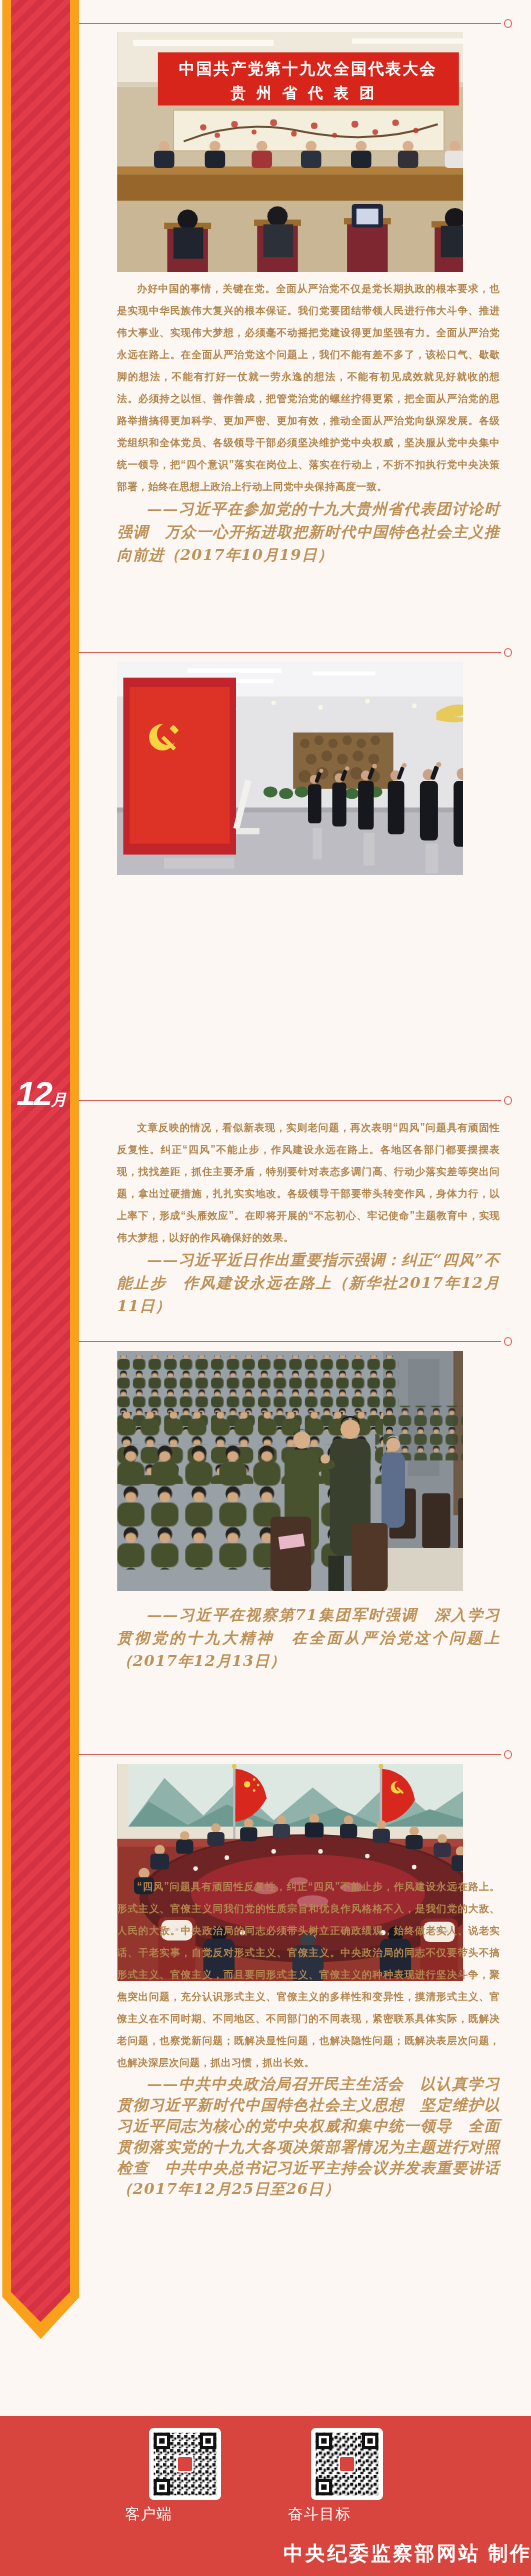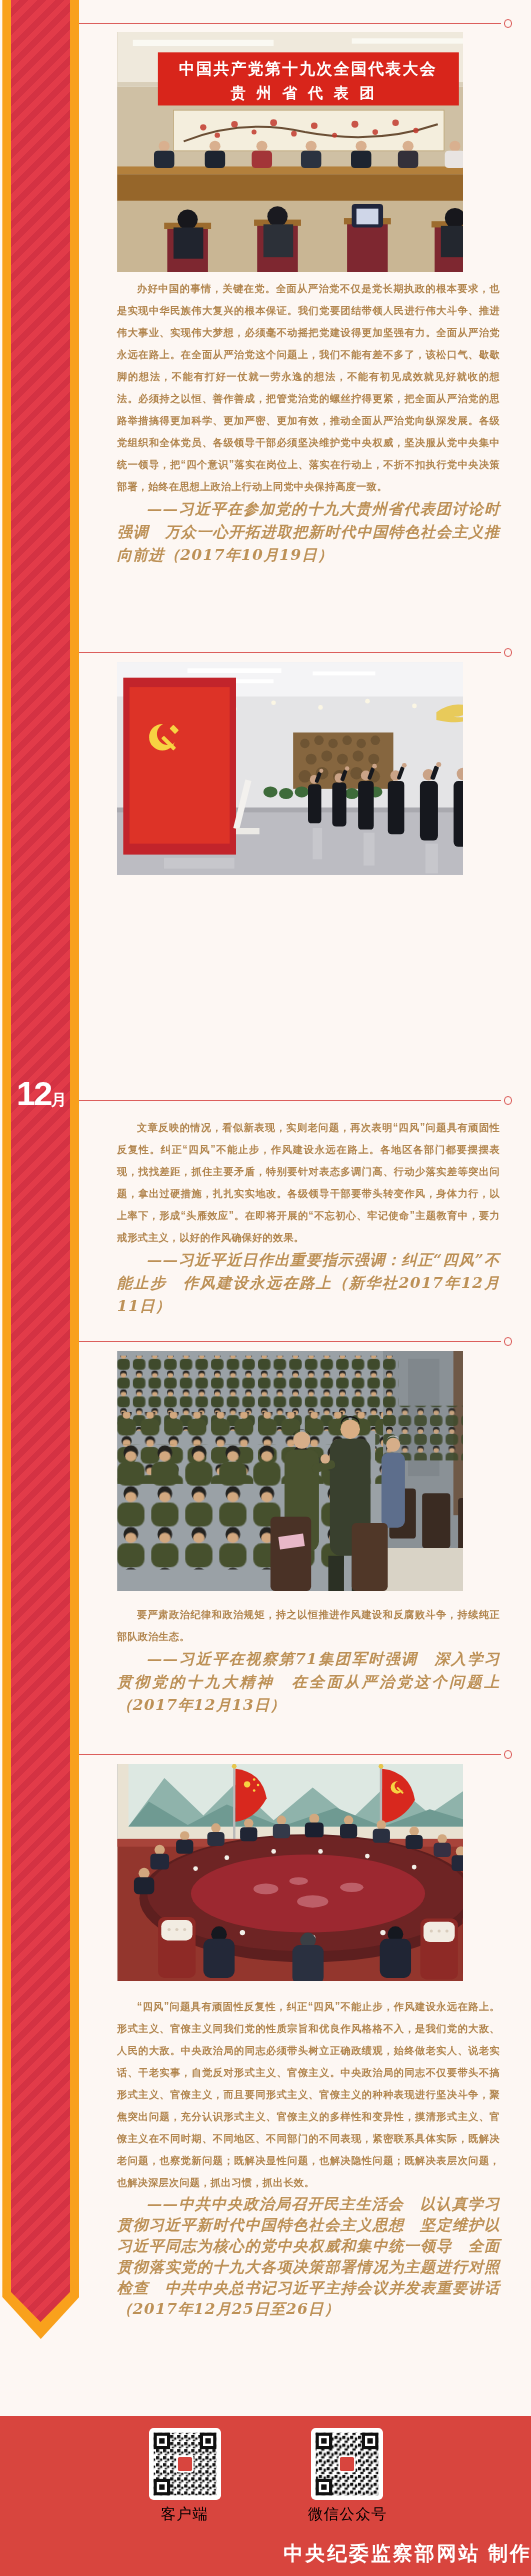--- a/index.html
+++ b/index.html
@@ -14,21 +14,21 @@
     background:#f9a11c;
     clip-path:polygon(0 0,100% 0,100% 2297px,50% 2339px,0 2297px);
   }
   .ribbon-stripes{
     position:absolute;left:11px;top:0;width:59px;height:2323px;
     background:repeating-linear-gradient(135deg,#e23b49 0 6.3px,#d43243 6.3px 12.5px);
     clip-path:polygon(0 0,100% 0,100% 2292px,50% 2322px,0 2292px);
   }
   .month{
     position:absolute;left:11px;top:1076px;width:61px;text-align:center;
-    color:#fff;font-weight:bold;line-height:1;white-space:nowrap;
+    color:#fff;font-weight:bold;line-height:1;white-space:nowrap;font-style:italic;
   }
   .month .num{font-size:34px;letter-spacing:-1.6px}
   .month .unit{font-size:15.6px}
   
   .divider{
     position:absolute;left:79px;width:422px;height:0;
     border-top:1.6px solid #dc5f5c;
   }
   .divider .dot{
     position:absolute;right:-11px;top:-4.7px;width:6.3px;height:6.3px;
@@ -54,22 +54,22 @@
     position:absolute;left:0;top:2416px;width:532px;height:160px;
     background:#d8453e;
   }
   .qr{
     position:absolute;top:11.7px;width:72px;height:72px;background:#fff;
     border-radius:4.7px;padding:0;
   }
   .qr-app{left:149px}
   .qr-wechat{left:311px}
   .qr-label{
-    position:absolute;top:89px;width:119px;text-align:center;
-    color:#000000;font-size:15px;letter-spacing:0.8px;
+    position:absolute;top:89px;width:119px;
+    color:#ffffff;font-size:15px;letter-spacing:0.8px;
   }
   .qr-label-app{left:125px}
   .qr-label-wechat{left:288px}
   .credit{
     position:absolute;top:124px;left:0;width:100%;text-align:right;
     color:#fff;font-size:19.6px;font-weight:bold;letter-spacing:2.3px;
   }
 </style>
 </head>
 <body>
@@ -307,21 +307,21 @@
         <rect x="394" y="232" width="16" height="38"></rect>
         <rect x="60" y="250" width="90" height="14"></rect>
       </g>
   </svg>
 </div>
 
 <div class="tblock" style="top:885px">
 </div>
 
 <div class="tblock" style="top:1117px">
-  <p class="body-text">文章反映的情况，看似新表现，实则老问题，再次表明“四风”问题具有顽固性反复性。纠正“四风”不能止步，作风建设永远在路上。各地区各部门都要摆摆表现，找找差距，抓住主要矛盾，特别要针对表态多调门高、行动少落实差等突出问题，拿出过硬措施，扎扎实实地改。各级领导干部要带头转变作风，身体力行，以上率下，形成“头雁效应”。在即将开展的“不忘初心、牢记使命”主题教育中，要力戒形式主义，以好的作风确保好的效果。</p>
+  <p class="body-text">文章反映的情况，看似新表现，实则老问题，再次表明“四风”问题具有顽固性反复性。纠正“四风”不能止步，作风建设永远在路上。各地区各部门都要摆摆表现，找找差距，抓住主要矛盾，特别要针对表态多调门高、行动少落实差等突出问题，拿出过硬措施，扎扎实实地改。各级领导干部要带头转变作风，身体力行，以上率下，形成“头雁效应”。在即将开展的“不忘初心、牢记使命”主题教育中，实现伟大梦想，以好的作风确保好的效果。</p>
   <p class="attr-text">——习近平近日作出重要指示强调：纠正“四风”不能止步　作风建设永远在路上（新华社2017年12月11日）</p>
 </div>
 
 <div class="photo" style="top:1351px;height:240px">
   <svg width="382" height="240" viewBox="0 0 488 307">
     <defs>
       <pattern id="crowd" width="30" height="36" patternUnits="userSpaceOnUse">
         <circle cx="12" cy="7" r="6.5" fill="#23221f"></circle>
         <ellipse cx="12" cy="10" rx="5" ry="4.6" fill="#d2a87f"></ellipse>
         <rect x="0" y="15" width="24" height="21" rx="7" fill="#46502d"></rect>
@@ -382,21 +382,20 @@
         <rect x="0" y="0" width="52" height="95" rx="6" fill="#4a3226"></rect>
         <rect x="10" y="26" width="32" height="16" fill="#e8b8c8" transform="rotate(-8 10 26)"></rect>
       </g>
     <g transform="translate(300,220)">
         <rect x="0" y="0" width="46" height="87" rx="6" fill="#503728"></rect>
       </g>
   </svg>
 </div>
 
 <div class="tblock" style="top:1604px">
-  <p class="body-text">要严肃政治纪律和政治规矩，持之以恒推进作风建设和反腐败斗争，持续纯正部队政治生态。</p>
   <p class="attr-text">——习近平在视察第71集团军时强调　深入学习贯彻党的十九大精神　在全面从严治党这个问题上（2017年12月13日）</p>
 </div>
 
 <div class="photo" style="top:1764px;height:217px">
   <svg width="382" height="217" viewBox="0 0 488 278">
     <rect width="488" height="278" fill="#e9e2d2"></rect>
 
     <rect x="14" y="0" width="460" height="80" fill="#dde8e2"></rect>
     <path d="M14 80 L60 18 L110 66 L150 26 L200 72 L250 30 L300 70 L350 22 L400 64 L450 30 L474 80 Z" fill="#8fb3ab"></path>
     <path d="M14 80 L40 48 L90 78 L140 52 L210 80 L280 56 L340 80 L400 58 L474 80 Z" fill="#6f9a92"></path>
@@ -532,21 +531,21 @@
           <circle cx="34" cy="16" r="2" fill="#d9cdbd"></circle>
         </g>
       <g transform="translate(442,192)">
           <rect x="0" y="0" width="44" height="82" rx="8" fill="#8e2a26"></rect>
           <rect x="4" y="4" width="36" height="24" rx="8" fill="#f2ece2"></rect>
         </g>
     </g>
   </svg>
 </div>
 
-<div class="tblock" style="top:1996px">
+<div class="tblock" style="top:1876px">
   <p class="body-text">“四风”问题具有顽固性反复性，纠正“四风”不能止步，作风建设永远在路上。形式主义、官僚主义同我们党的性质宗旨和优良作风格格不入，是我们党的大敌、人民的大敌。中央政治局的同志必须带头树立正确政绩观，始终做老实人、说老实话、干老实事，自觉反对形式主义、官僚主义。中央政治局的同志不仅要带头不搞形式主义、官僚主义，而且要同形式主义、官僚主义的种种表现进行坚决斗争，聚焦突出问题，充分认识形式主义、官僚主义的多样性和变异性，摸清形式主义、官僚主义在不同时期、不同地区、不同部门的不同表现，紧密联系具体实际，既解决老问题，也察觉新问题；既解决显性问题，也解决隐性问题；既解决表层次问题，也解决深层次问题，抓出习惯，抓出长效。</p>
   <p class="attr-text" style="line-height:21px">——中共中央政治局召开民主生活会　以认真学习贯彻习近平新时代中国特色社会主义思想　坚定维护以习近平同志为核心的党中央权威和集中统一领导　全面贯彻落实党的十九大各项决策部署情况为主题进行对照检查　中共中央总书记习近平主持会议并发表重要讲话（2017年12月25日至26日）</p>
 </div>
 
 <div class="footer">
   <div class="qr qr-app">
     <svg width="72" height="72" viewBox="0 0 92 92">
       <defs>
         <pattern id="qrpA" width="9" height="9" patternUnits="userSpaceOnUse">
           <rect x="0" y="0" width="4" height="4" fill="#111"></rect>
@@ -597,16 +596,16 @@
       <g>
           <rect x="6" y="65" width="21" height="21" fill="#111"></rect>
           <rect x="10" y="69" width="13" height="13" fill="#fff"></rect>
           <rect x="13" y="72" width="7" height="7" fill="#111"></rect>
         </g>
       <rect x="35" y="35" width="22" height="22" rx="3" fill="#fff"></rect>
       <rect x="37" y="37" width="18" height="18" rx="2" fill="#d8453e"></rect>
     </svg>
   </div>
   <div class="qr-label qr-label-app">客户端</div>
-  <div class="qr-label qr-label-wechat">微信公众号</div>
+  <div class="qr-label qr-label-wechat">奋斗目标</div>
   <div class="credit">中央纪委监察部网站 制作</div>
 </div>
 
 
 </body></html>

